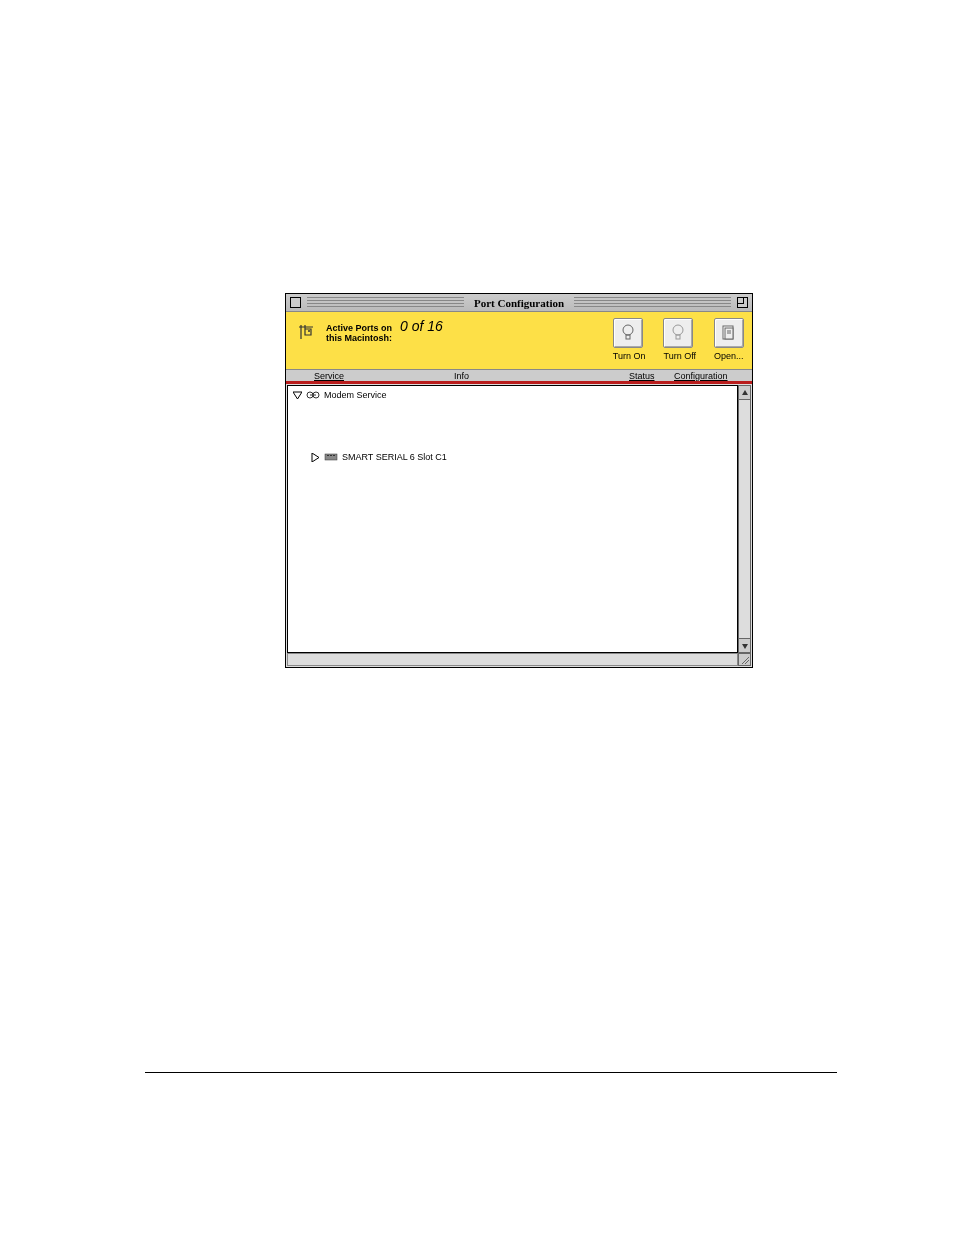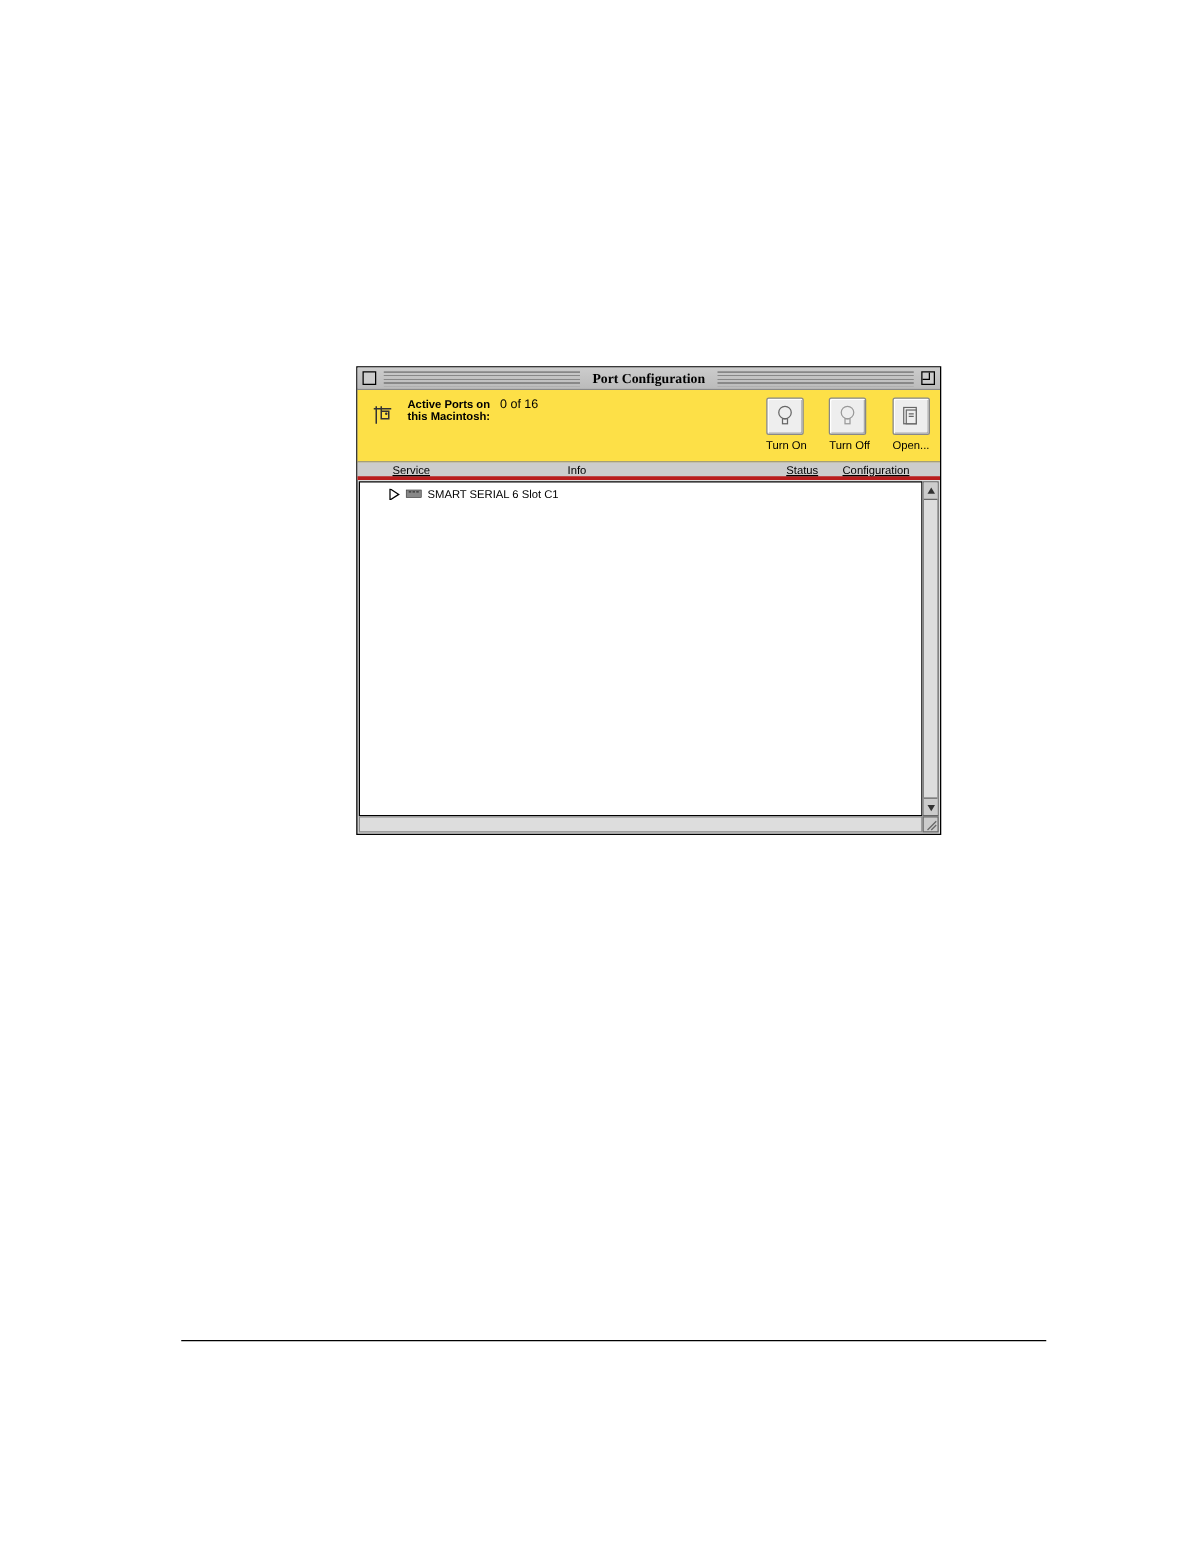--- a/index.html
+++ b/index.html
@@ -93,22 +93,23 @@
       display: flex;
       flex-direction: column;
       margin-right: auto;
     }
     .active-ports-label {
       font-weight: bold;
       font-size: 9px;
       line-height: 10px;
     }
     .active-ports-count {
-      font-size: 10px;
+      font-size: 14px;
       margin-left: 8px;
+      font-style: italic;
     }
     .ap-row { display: flex; align-items: baseline; }
     .toolbar-buttons {
       display: flex;
       gap: 18px;
       align-items: flex-end;
       padding-bottom: 2px;
     }
     .tb-btn {
       display: flex;
@@ -203,21 +204,21 @@
       justify-content: center;
     }
     .row-icon {
       width: 14px;
       height: 14px;
       margin-right: 4px;
       display: flex;
       align-items: center;
       justify-content: center;
     }
-    .row-indent { margin-left: 18px; }
+    .row-indent { margin-left: 18px; margin-top: 44px; }
     .bottom-bar {
       position: absolute;
       bottom: 1px;
       left: 1px;
       right: 14px;
       height: 13px;
       background: #ddd;
       border: 1px solid #888;
     }
     .page-footer-line {
@@ -293,20 +294,35 @@
 
   <div class="list-header">
     <div class="col-service">Service</div>
     <div class="col-info">Info</div>
     <div class="col-spacer"></div>
     <div class="col-status">Status</div>
     <div class="col-config">Configuration</div>
   </div>
 
   <div class="list-body">
+    <div class="list-row">
+      <div class="disclosure">
+        <svg width="9" height="9" viewBox="0 0 9 9">
+            <polygon points="0,1 9,1 4.5,8" fill="none" stroke="#000" stroke-width="1"></polygon>
+          </svg>
+      </div>
+      <div class="row-icon">
+        <svg width="14" height="12" viewBox="0 0 14 12">
+          <circle cx="4" cy="6" r="3" fill="none" stroke="#333" stroke-width="1"></circle>
+          <circle cx="10" cy="6" r="3" fill="none" stroke="#333" stroke-width="1"></circle>
+          <line x1="4" y1="6" x2="10" y2="6" stroke="#333"></line>
+        </svg>
+      </div>
+      <div>Modem Service</div>
+    </div>
     <div class="list-row row-indent">
       <div class="disclosure">
         <svg width="9" height="9" viewBox="0 0 9 9">
             <polygon points="1,0 8,4.5 1,9" fill="none" stroke="#000" stroke-width="1"></polygon>
           </svg>
       </div>
       <div class="row-icon">
         <svg width="14" height="10" viewBox="0 0 14 10">
           <rect x="1" y="2" width="12" height="6" fill="#888" stroke="#333" stroke-width="0.5"></rect>
           <rect x="3" y="3" width="2" height="1" fill="#333"></rect>

